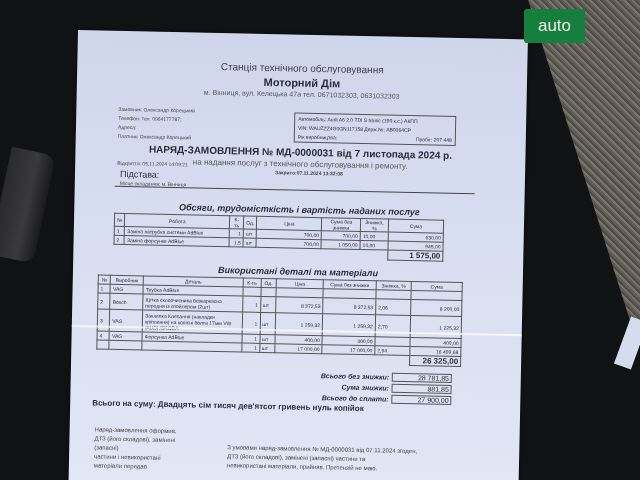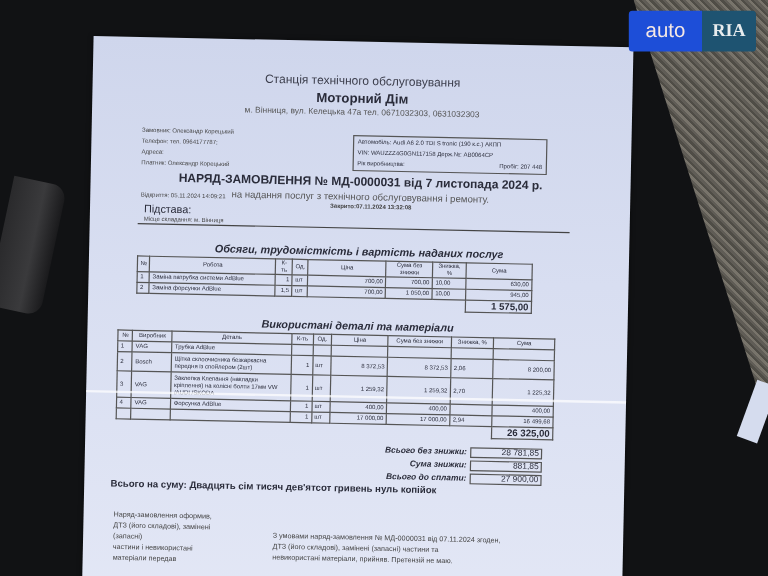--- a/index.html
+++ b/index.html
@@ -57,21 +57,21 @@
   .totals { position:absolute; left:250px; top:335px; font-size:7px; }
   .totals .row { display:flex; justify-content:flex-end; align-items:center; height:11px; }
   .totals .lbl { font-style:italic; font-weight:bold; margin-right:3px; }
   .totals .val { border:1px solid #555; width:56px; text-align:right; padding-right:2px; font-size:7px; }
   .words { position:absolute; left:22px; top:368px; font-size:8px; font-weight:bold; }
   .sign-left { position:absolute; left:25px; top:395px; font-size:6px; line-height:9px; color:#444; }
   .sign-right { position:absolute; left:158px; top:410px; font-size:6px; line-height:9px; color:#444; }
   .logo {
     position:absolute; left:524px; top:9px; width:106px; height:34px; display:flex;
   }
-  .logo-auto { background:#1d4ed8; color:#f5e8e4; font-size:17px; width:61px; display:flex; align-items:center; justify-content:center; border-radius:3px 0 0 3px; }
+  .logo-auto { background:#15803d; color:#f5e8e4; font-size:17px; width:61px; display:flex; align-items:center; justify-content:center; border-radius:3px 0 0 3px; }
   .logo-ria { background:#1e5371; color:#e7ecee; font-size:15px; font-weight:bold; width:45px; display:flex; align-items:center; justify-content:center; font-family:"Liberation Serif", serif; border-radius:0 3px 3px 0; }
 </style>
 </head>
 <body>
 
 <div class="bg-carpet"></div>
 <div class="bg-shadow-strap"></div>
 <div class="paper-scrap"></div>
 
 <div class="paper">
@@ -247,14 +247,13 @@
   </div>
   <div class="sign-right">
     <div>З умовами наряд-замовлення № МД-0000031 від 07.11.2024 згоден,</div>
     <div>ДТЗ (його складові), замінені (запасні) частини та</div>
     <div>невикористані матеріали, прийняв. Претензій не маю.</div>
   </div>
 </div>
 
 <div class="logo">
   <div class="logo-auto">auto</div>
-  <div class="logo-ria">RIA</div>
 </div>
 
 </body></html>

